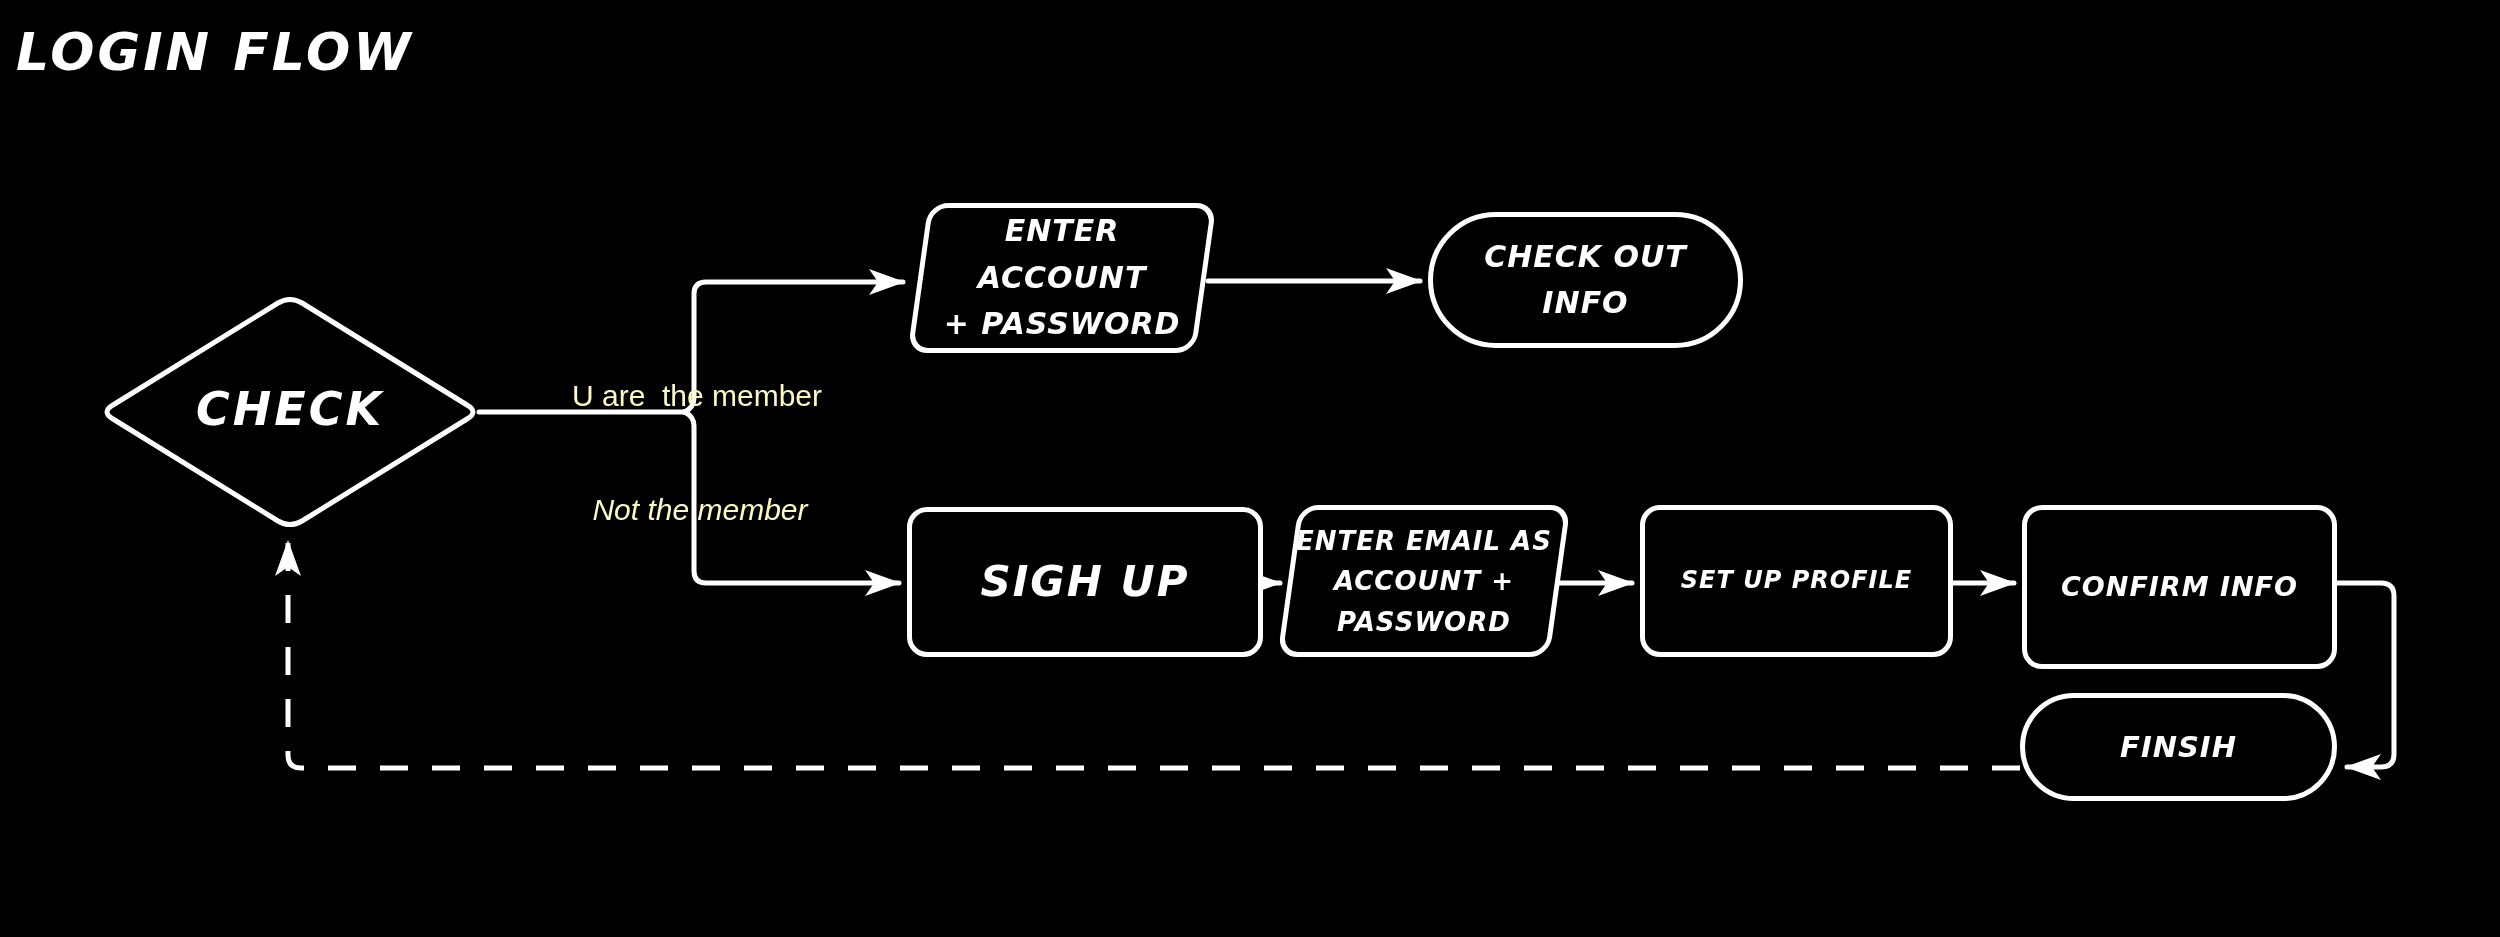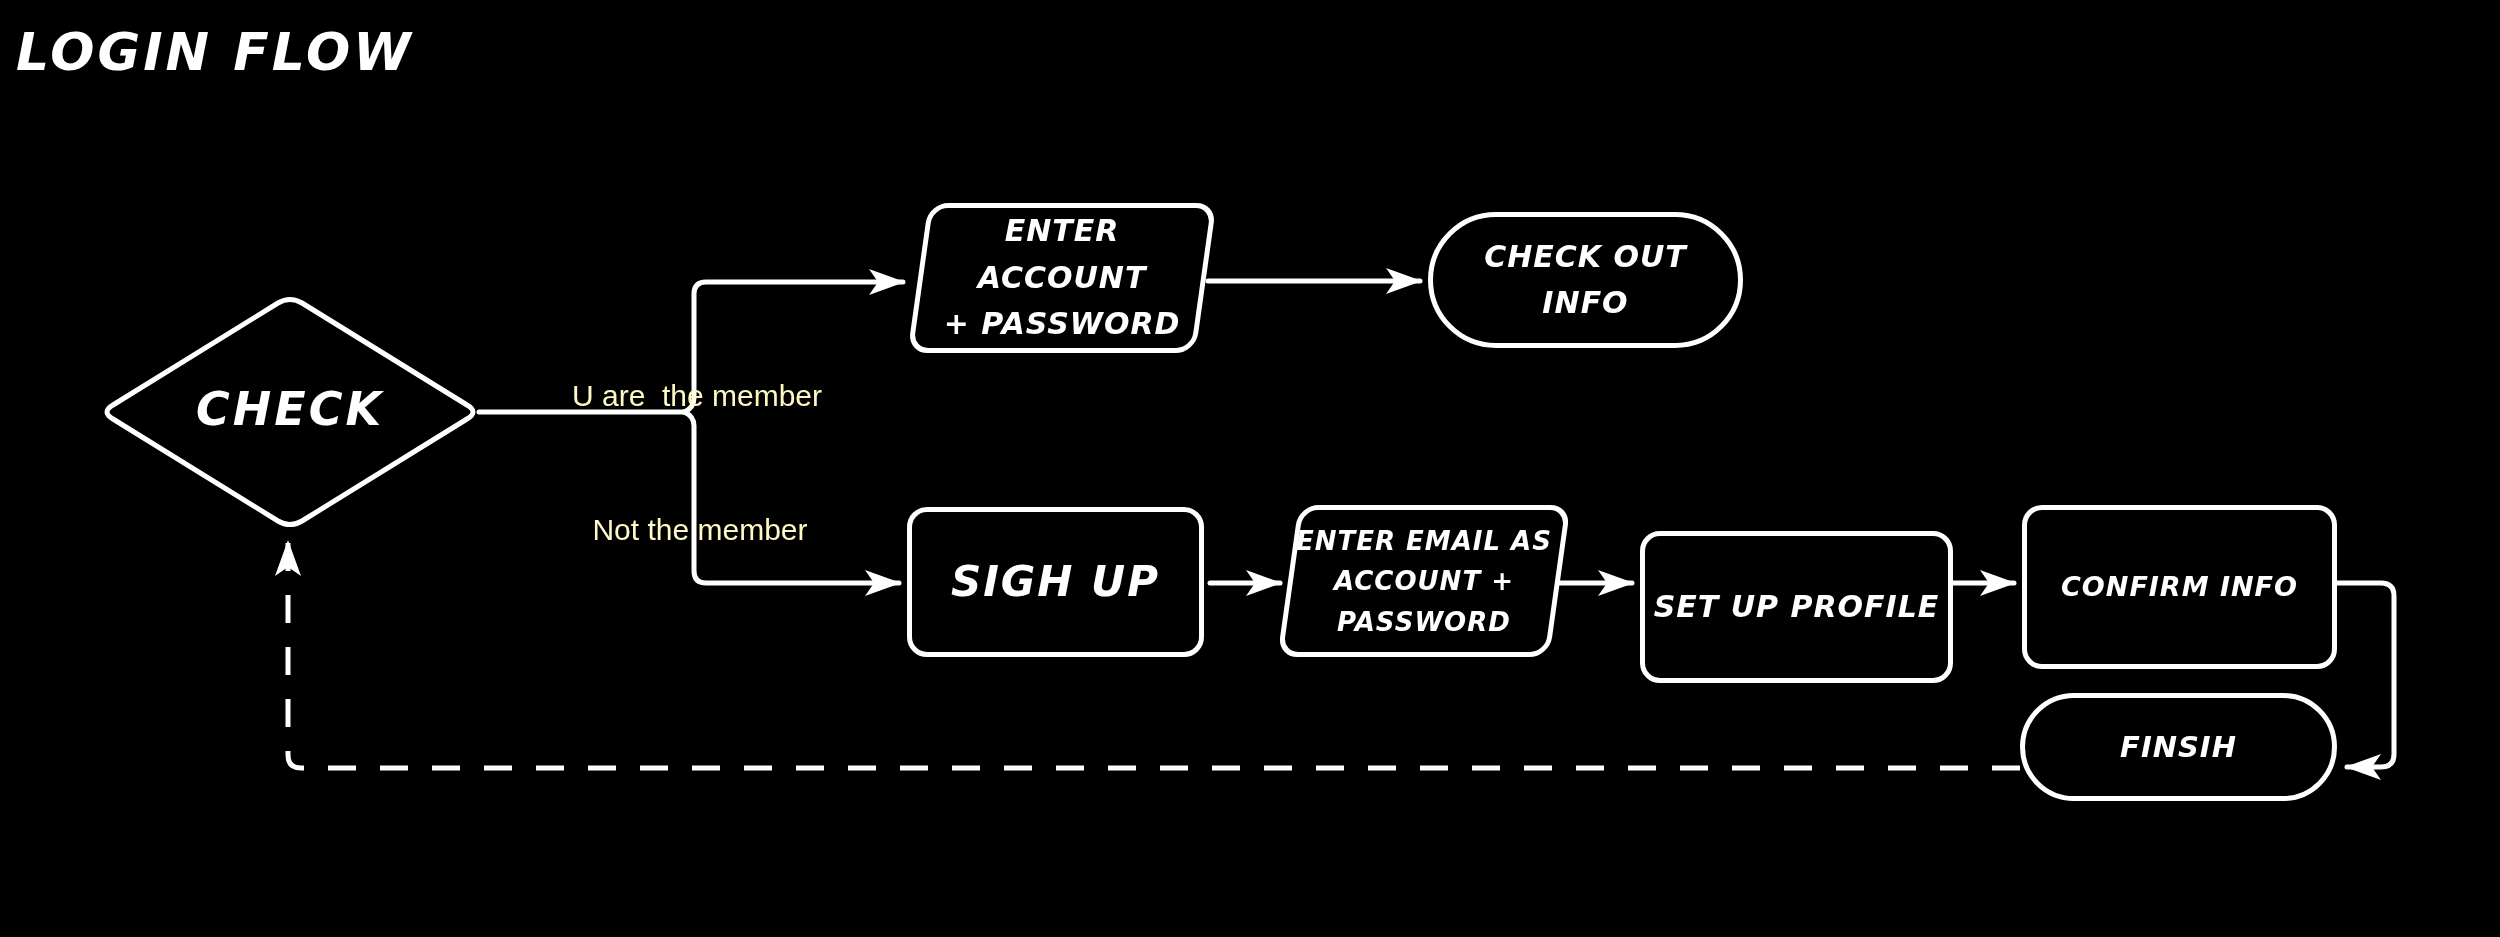--- a/index.html
+++ b/index.html
@@ -50,23 +50,23 @@
     background: #000000;
   }
   .rect { border-radius: 20px; }
   .para { border-radius: 20px; transform: skewX(-8deg); }
   .para .counter-skew { transform: skewX(8deg); display: block; }
   .stadium { border-radius: 999px; }
   .node span { display: block; }
 
   #n-enter-account { left: 918px; top: 203px; width: 288px; height: 150px; font-size: 30px; }
   #n-checkout      { left: 1428px; top: 212px; width: 315px; height: 136px; font-size: 30px; }
-  #n-signup        { left: 907px; top: 507px; width: 297px; height: 150px; font-size: 42px; letter-spacing: 2px; }
+  #n-signup        { left: 907px; top: 507px; width: 356px; height: 150px; font-size: 42px; letter-spacing: 2px; }
   #n-enter-email   { left: 1288px; top: 505px; width: 272px; height: 152px; font-size: 26px; }
-  #n-setup         { left: 1640px; top: 531px; width: 313px; height: 152px; font-size: 30px; font-style: italic; }
+  #n-setup         { left: 1640px; top: 505px; width: 313px; height: 152px; font-size: 24px; font-style: italic; }
   #n-confirm       { left: 2022px; top: 505px; width: 315px; height: 164px; font-size: 27px; }
   #n-finish        { left: 2020px; top: 693px; width: 317px; height: 108px; font-size: 29px; }
 
   .diamond-label {
     position: absolute;
     left: 150px;
     top: 382px;
     width: 280px;
     text-align: center;
     color: #ffffff;
@@ -79,21 +79,21 @@
     position: absolute;
     transform: translate(-50%, -50%);
     color: #fef9c3;
     font-family: "Liberation Sans", sans-serif;
     font-size: 30px;
     font-weight: 400;
     white-space: pre;
     margin-top: 46px;
   }
   #branch-member { left: 697px; top: 350px; }
-  #branch-not-member { left: 700px; top: 484px; }
+  #branch-not-member { left: 700px; top: 464px; font-style: italic; }
 </style>
 </head>
 <body>
 
 <div id="canvas">
 
   <svg id="connector-layer" viewBox="0 0 2500 937" xmlns="http://www.w3.org/2000/svg">
     <defs>
       <marker id="arrow" markerWidth="42" markerHeight="32" refX="34" refY="15" orient="auto" markerUnits="userSpaceOnUse">
         <path d="M0,2 L36,15 L0,28 L9,15 Z" fill="#ffffff"></path>

